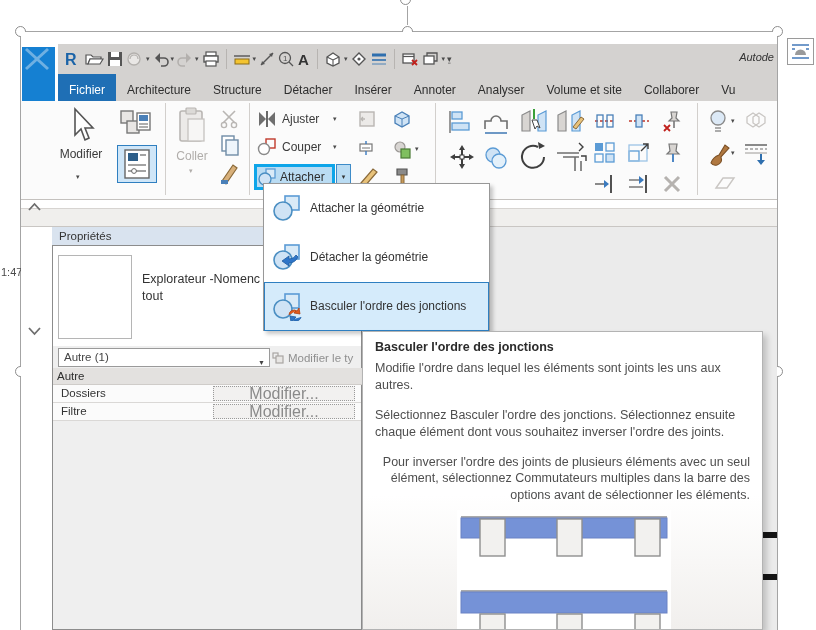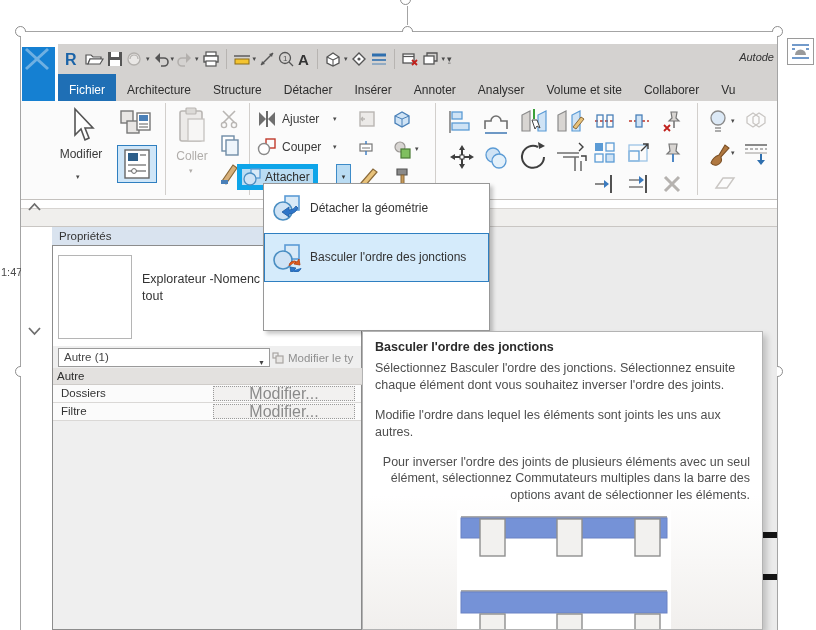--- a/index.html
+++ b/index.html
@@ -19,21 +19,21 @@
   .brand{position:absolute;right:3px;top:19px;font-size:11px;color:#333;font-style:italic;}
   .tabs{position:absolute;left:37px;top:42px;width:719px;height:27px;background:#d4d2d0;display:flex;align-items:stretch;overflow:hidden;}
   .tab{display:flex;align-items:center;padding:16px 11px;font-size:12px;color:#2e2e2e;white-space:nowrap;}
   .tab.active{background:#1f6fb5;color:#fff;}
   .ribbon{position:absolute;left:0;top:69px;width:756px;height:99px;background:#fbfbfb;border-bottom:1px solid #c4c1be;box-sizing:border-box;}
   .rsep{position:absolute;top:2px;width:1px;height:92px;background:#d2cfcc;}
   .rlabel{position:absolute;font-size:12px;color:#3a3a3a;text-align:center;}
   .rowlabel{position:absolute;font-size:12px;color:#3a3a3a;white-space:nowrap;}
   .ic{position:absolute;}
   .carets{position:absolute;font-size:7px;color:#4a4a4a;}
-  .joinbtn{position:absolute;left:216px;top:63px;width:81px;height:26px;background:#badcf3;border:5px solid #0ea5e9;box-sizing:border-box;display:flex;align-items:center;}
+  .joinbtn{position:absolute;left:233px;top:63px;width:81px;height:26px;background:#badcf3;border:3px solid #0ea5e9;box-sizing:border-box;display:flex;align-items:center;}
   .joinbtn span{font-size:12px;color:#2e2e2e;margin-left:3px;}
   .joincaret{position:absolute;left:315px;top:63px;width:15px;height:26px;background:#badcf3;border:1px solid #3d8bc8;box-sizing:border-box;font-size:7px;color:#333;display:flex;align-items:center;justify-content:center;}
   .opts{position:absolute;left:0;top:176px;width:756px;height:19px;background:#f0efed;border-top:1px solid #d7d4d1;border-bottom:1px solid #c9c6c3;box-sizing:border-box;}
   
   .phdr{position:absolute;left:31px;top:195px;width:310px;height:18px;background:#d9e3ef;font-size:11.5px;color:#333;line-height:18px;padding-left:7px;box-sizing:border-box;}
   .pbody{position:absolute;left:31px;top:213px;width:310px;height:385px;background:#efefef;border:1px solid #8c8c8c;box-sizing:border-box;}
   .ptype{position:absolute;left:0;top:0;width:308px;height:100px;background:#fff;}
   .pthumb{position:absolute;left:5px;top:9px;width:74px;height:84px;background:#fff;border:1px solid #b5b5b5;box-sizing:border-box;}
   .ptext{position:absolute;left:89px;top:25px;font-size:12.5px;color:#333;line-height:1.35;}
   .psel{position:absolute;left:5px;top:102px;width:212px;height:19px;background:#fff;border:1px solid #9a9a9a;box-sizing:border-box;font-size:11.5px;color:#444;line-height:17px;padding-left:5px;}
@@ -452,39 +452,46 @@
     <div class="draw">
       <div class="dash" style="left:400px;top:305px;"></div>
       <div class="dash" style="left:400px;top:347px;"></div>
     </div>
 
     <div class="menu">
       <div class="mi">
         <svg width="30" height="30" viewBox="0 0 30 30">
           <rect x="13" y="3" width="14" height="14" fill="#d9eaf7" stroke="#5b9bd5" stroke-width="1.6"></rect>
           <circle cx="11" cy="18" r="9" fill="#cfe3f5" stroke="#4a8ec2" stroke-width="1.6"></circle>
+        </svg>
+        <span class="lbl">Attacher la géométrie</span>
+      </div>
+      <div class="mi">
+        <svg width="30" height="30" viewBox="0 0 30 30">
+          <rect x="13" y="3" width="14" height="14" fill="#d9eaf7" stroke="#5b9bd5" stroke-width="1.6"></rect>
+          <circle cx="11" cy="18" r="9" fill="#cfe3f5" stroke="#4a8ec2" stroke-width="1.6"></circle>
           <path d="M26 15 q-3 6 -9 6 l0 3 -7 -5 7 -5 0 3 q5 0 7 -4 z" fill="#2e75c8" stroke="#1d5a9e" stroke-width="0.8"></path>
         </svg>
         <span class="lbl">Détacher la géométrie</span>
       </div>
       <div class="mi active">
         <svg width="30" height="30" viewBox="0 0 30 30">
           <rect x="13" y="3" width="14" height="14" fill="#d9eaf7" stroke="#5b9bd5" stroke-width="1.6"></rect>
           <circle cx="11" cy="18" r="9" fill="#cfe3f5" stroke="#4a8ec2" stroke-width="1.6"></circle>
           <path d="M17 24 a5 5 0 0 1 8 -4 l2 -3 1 6 -6 -1 2 -2" fill="#e05a1e" stroke="#b03e0e" stroke-width="0.8"></path>
           <path d="M29 26 a5 5 0 0 1 -8 3 l-2 2 -1 -6 6 1 -2 2" fill="#2e75c8" stroke="#1d5a9e" stroke-width="0.8"></path>
         </svg>
         <span class="lbl">Basculer l'ordre des jonctions</span>
       </div>
     </div>
 
     <div class="tip">
       <h4>Basculer l'ordre des jonctions</h4>
+      <p>Modifie l'ordre dans lequel les éléments sont joints les uns aux autres.</p>
       <p>Sélectionnez Basculer l'ordre des jonctions. Sélectionnez ensuite chaque élément dont vous souhaitez inverser l'ordre des joints.</p>
-      <p>Modifie l'ordre dans lequel les éléments sont joints les uns aux autres.</p>
       <p style="margin-bottom:6px;text-align:right;">Pour inverser l'ordre des joints de plusieurs éléments avec un seul élément, sélectionnez Commutateurs multiples dans la barre des options avant de sélectionner les éléments.</p>
       <div class="dia">
         <svg width="214" height="130" viewBox="0 0 214 130">
 
           <line x1="4" y1="7" x2="210" y2="7" stroke="#8f8f8f" stroke-width="1.5"></line>
           <rect x="4" y="8" width="206" height="20" fill="#7592d7" stroke="#6b82c4"></rect>
           <g>
             <rect x="23" y="9" width="25" height="37" fill="#f2f1ef" stroke="#8f8f8f" stroke-width="1.4"></rect>
             <rect x="100" y="9" width="25" height="37" fill="#f2f1ef" stroke="#8f8f8f" stroke-width="1.4"></rect>
             <rect x="178" y="9" width="25" height="37" fill="#f2f1ef" stroke="#8f8f8f" stroke-width="1.4"></rect>

